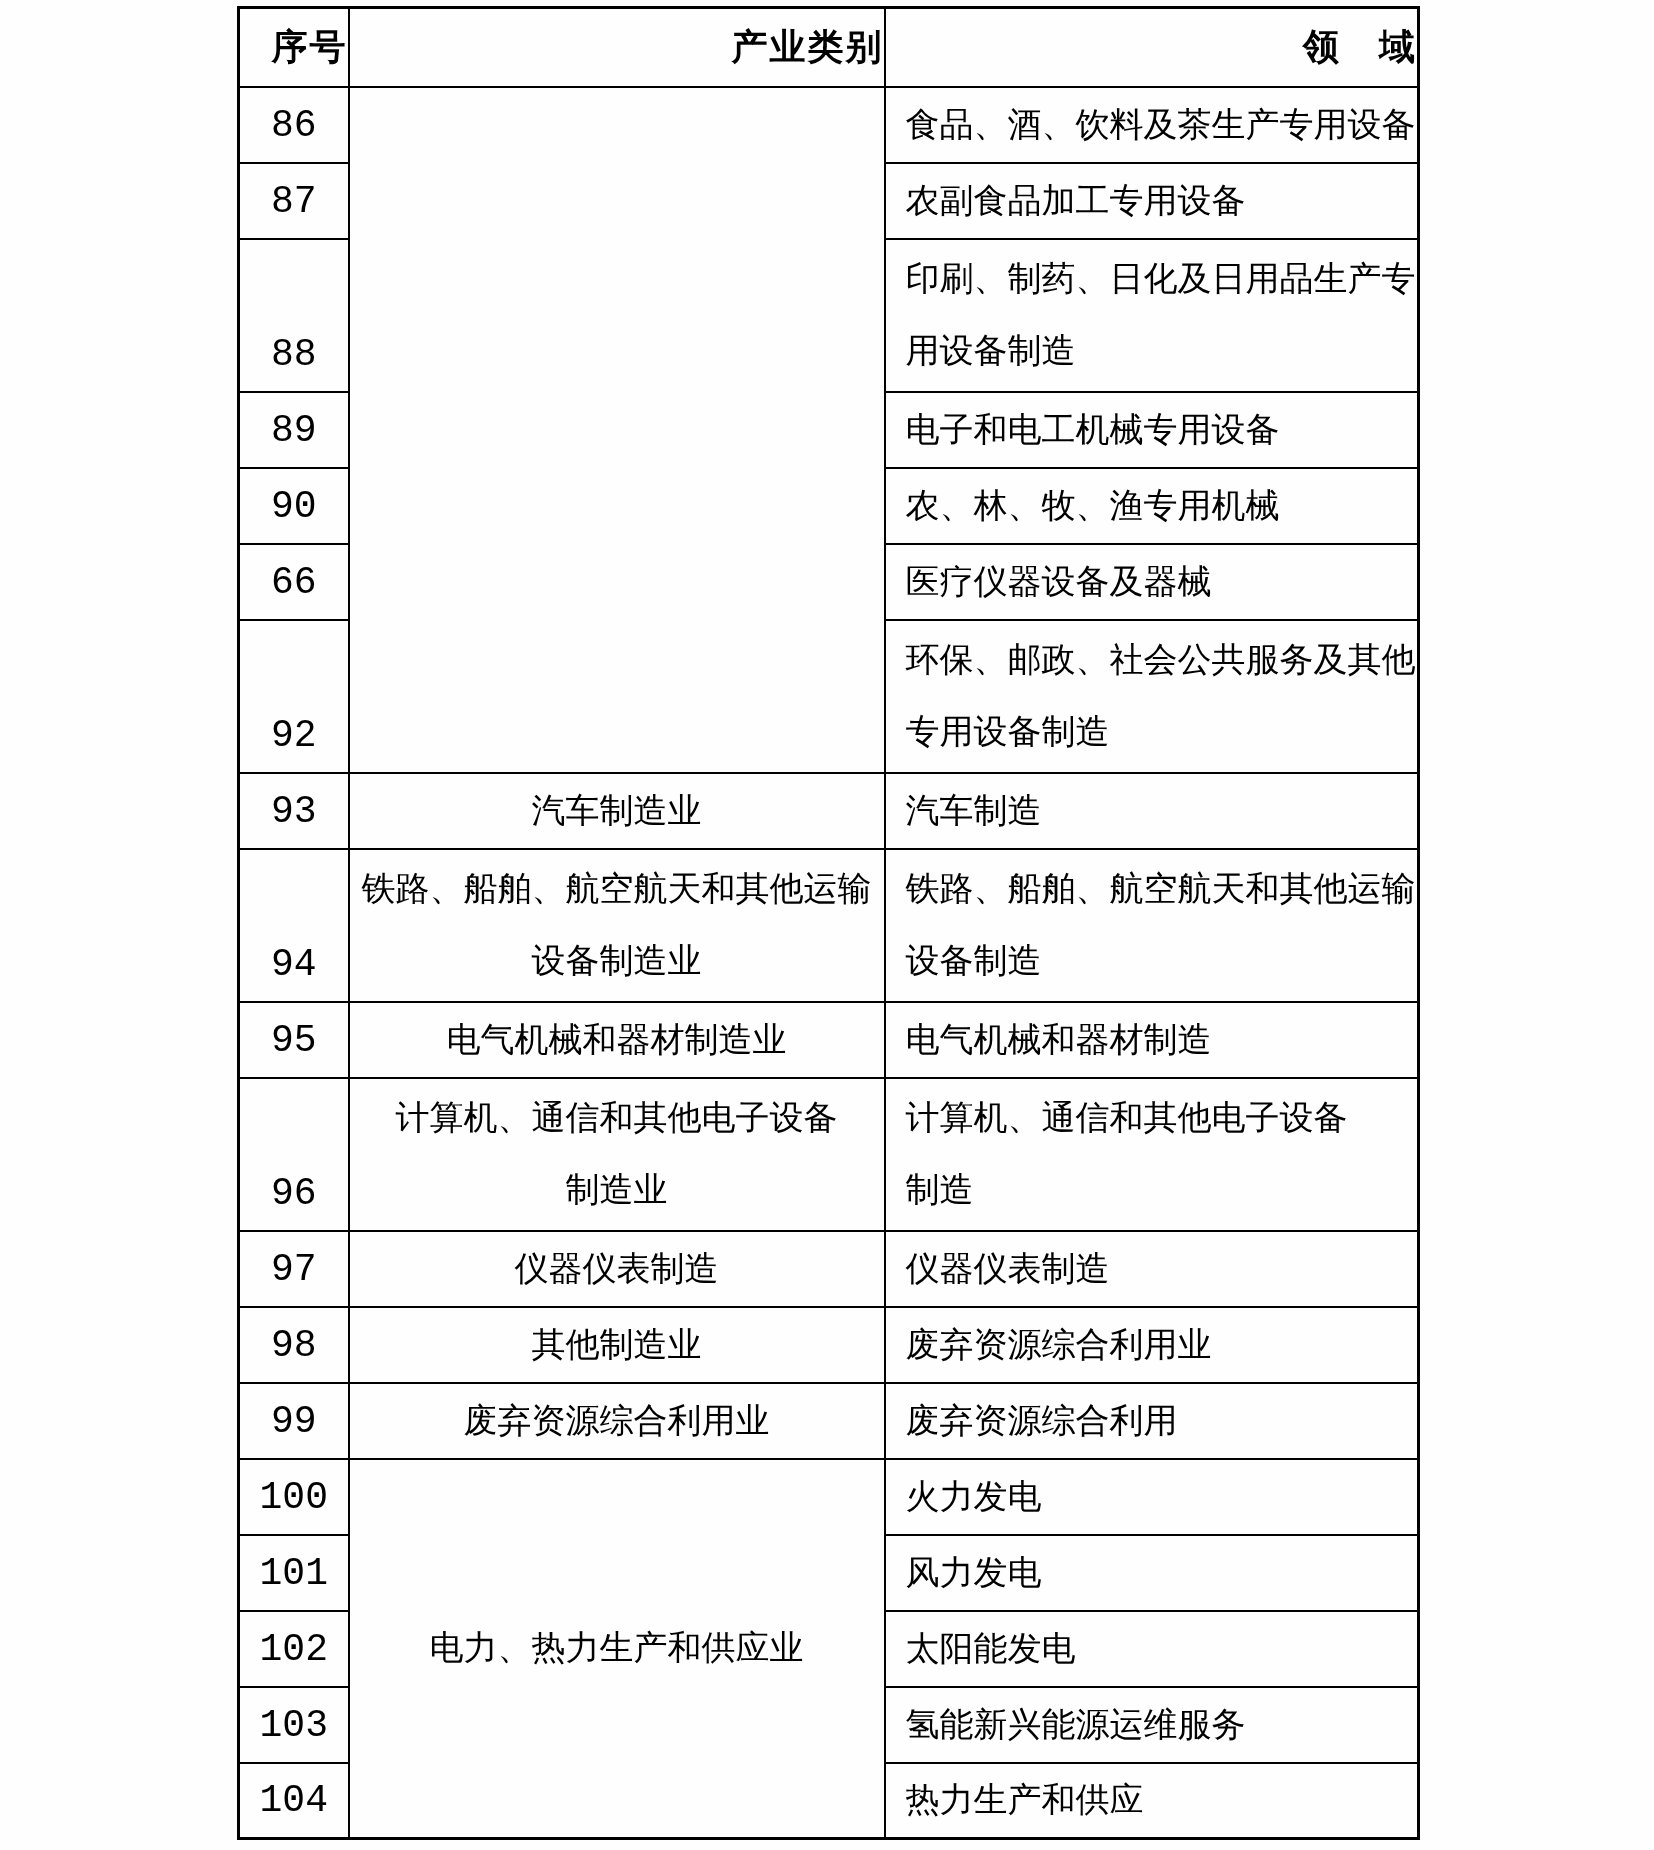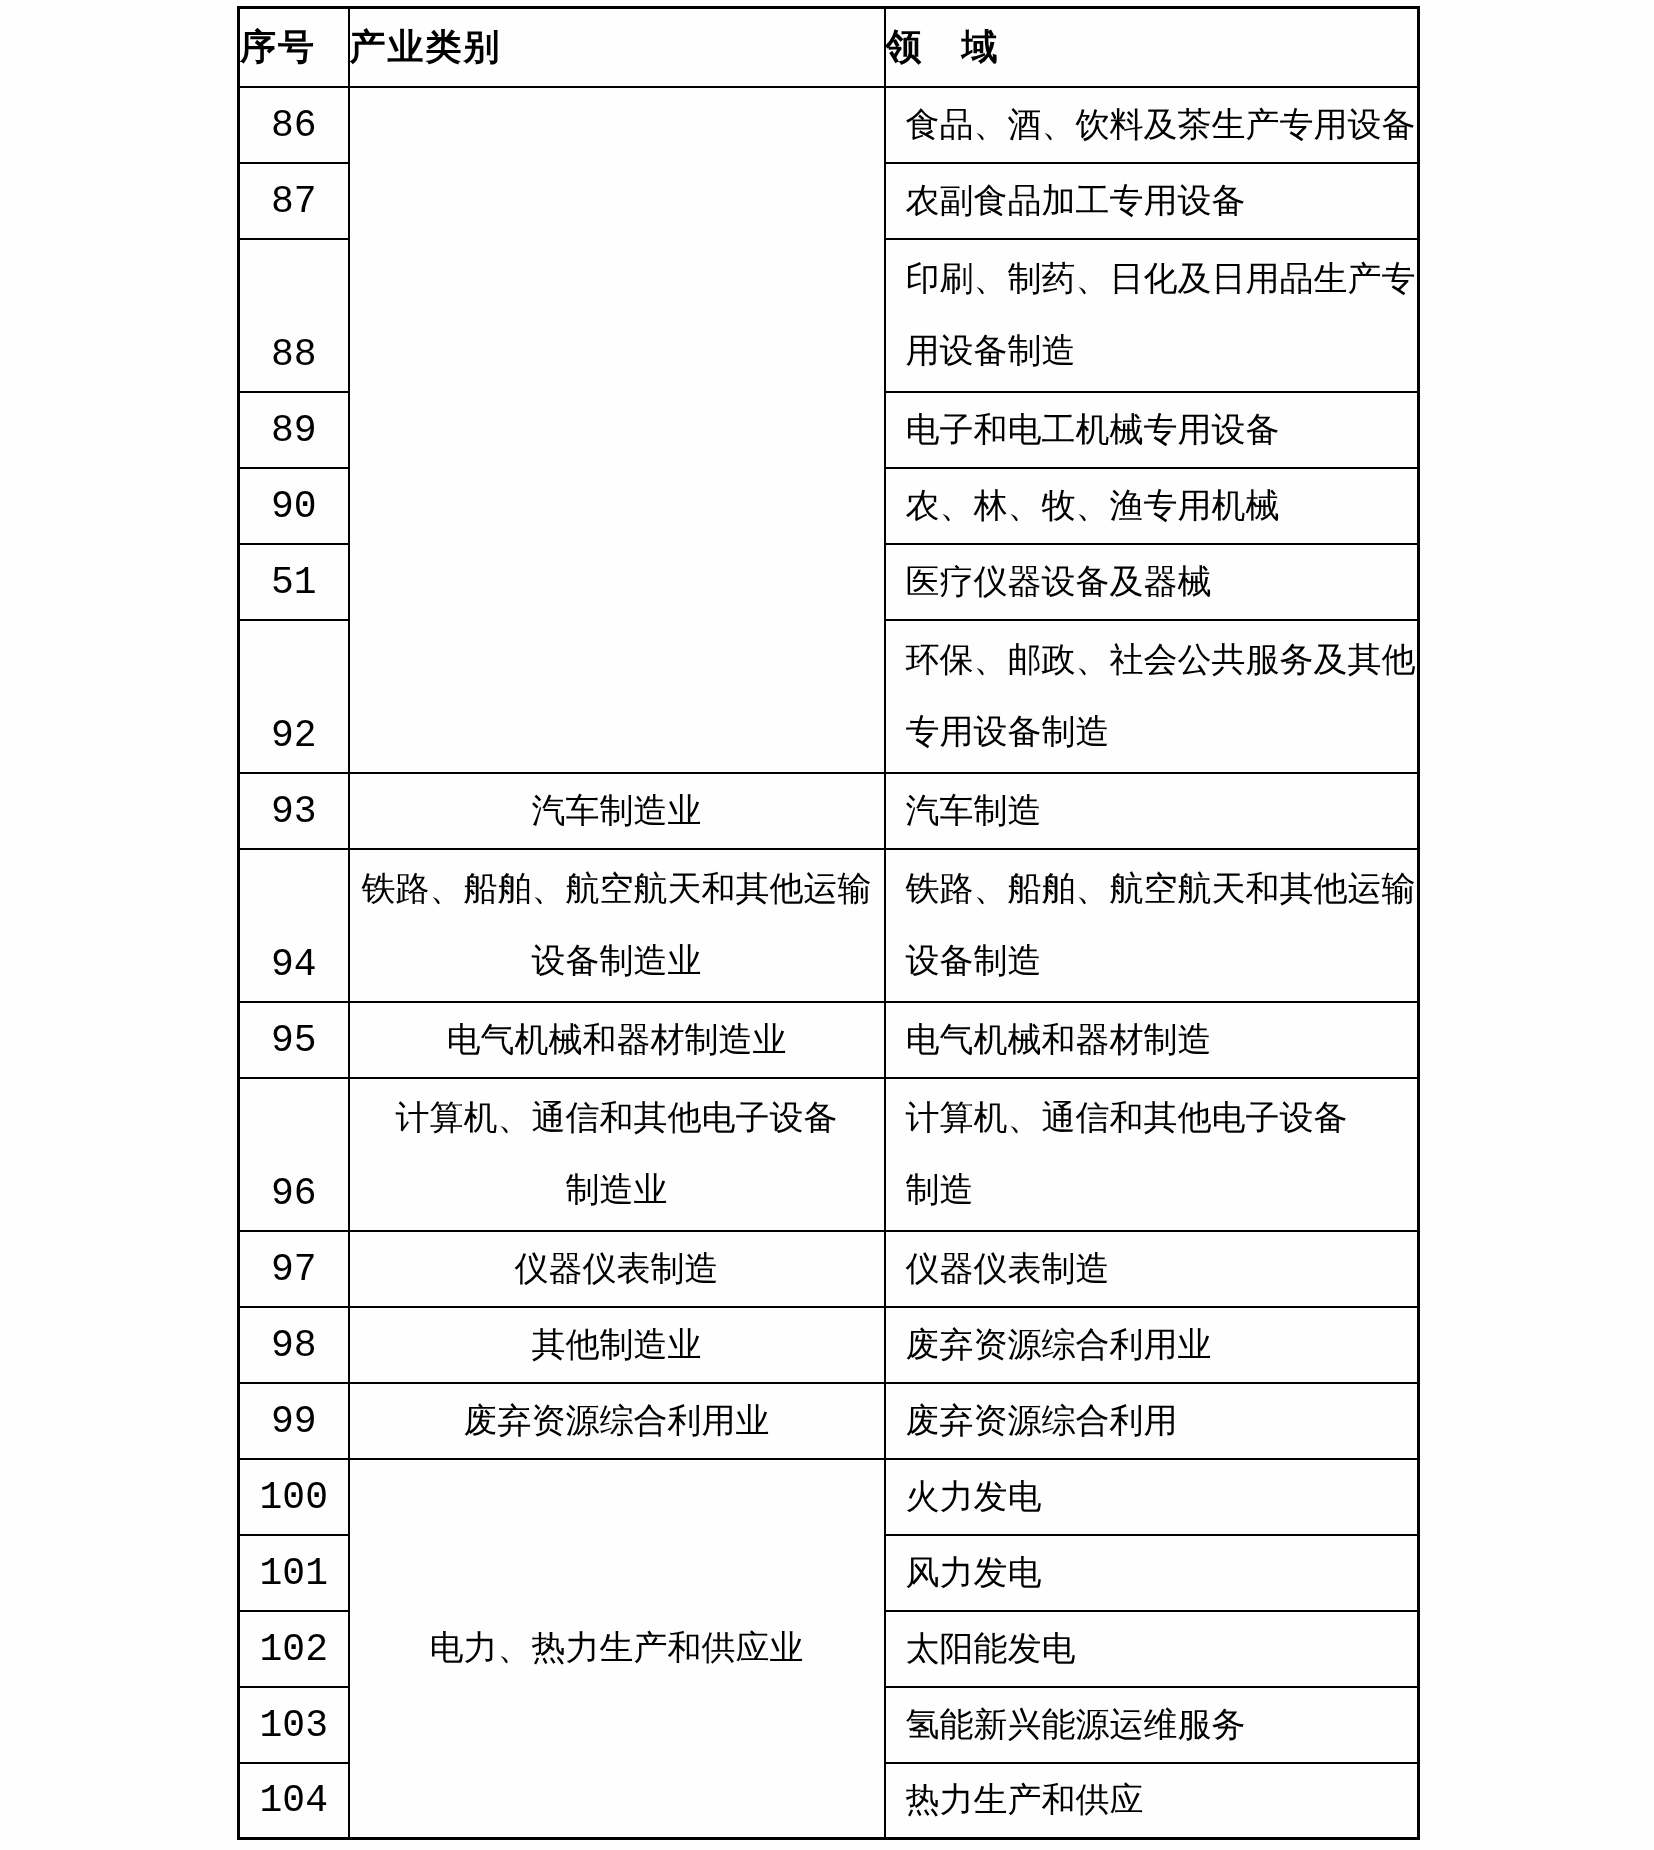--- a/index.html
+++ b/index.html
@@ -36,21 +36,21 @@
     overflow: hidden;
   }
   .doc-table thead tr { height: 79px; }
   tr.r1 { height: 76px; }
   tr.r2 { height: 153px; }
 
   th.hdr {
     font-family: "Liberation Sans", "DejaVu Sans", sans-serif;
     font-weight: bold;
     font-size: 36px;
-    text-align: left;
+    text-align: right;
     vertical-align: middle;
     letter-spacing: 2px;
   }
   td.num {
     font-size: 38px;
     text-align: center;
     vertical-align: bottom;
     line-height: 72px;
     font-family: Liberation Mono, monospace;
   }
@@ -104,21 +104,21 @@
       </tr>
       <tr class="r1">
         <td class="num">89</td>
         <td class="field">电子和电工机械专用设备</td>
       </tr>
       <tr class="r1">
         <td class="num">90</td>
         <td class="field">农、林、牧、渔专用机械</td>
       </tr>
       <tr class="r1">
-        <td class="num">51</td>
+        <td class="num">66</td>
         <td class="field">医疗仪器设备及器械</td>
       </tr>
       <tr class="r2">
         <td class="num">92</td>
         <td class="field">环保、邮政、社会公共服务及其他
 专用设备制造</td>
       </tr>
       <tr class="r1">
         <td class="num">93</td>
         <td class="cat">汽车制造业</td>

